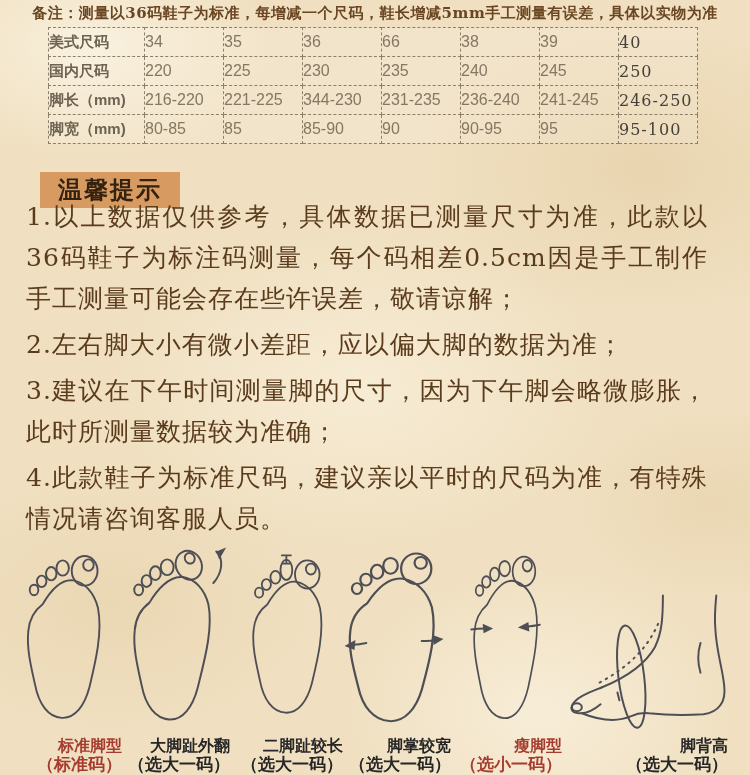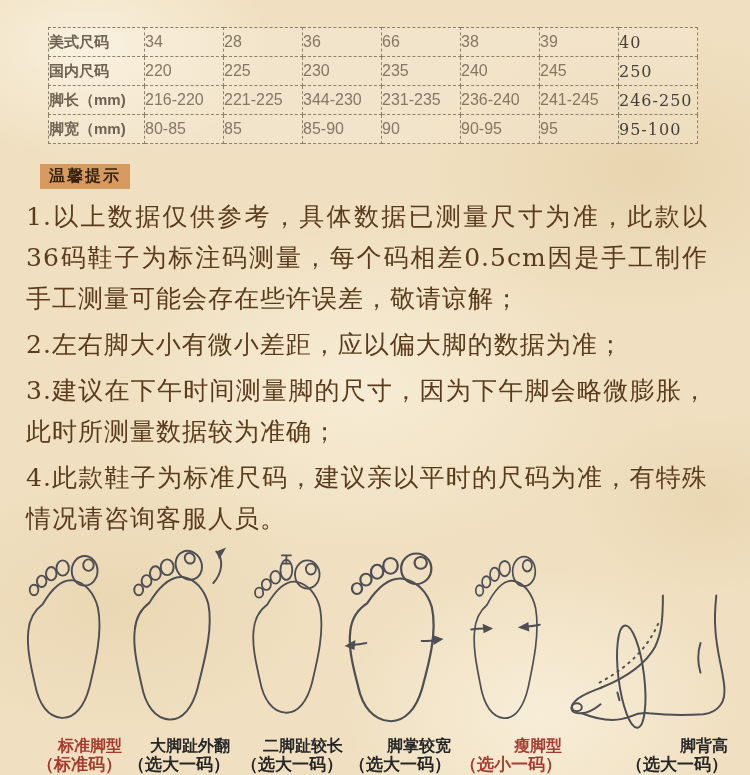--- a/index.html
+++ b/index.html
@@ -29,24 +29,24 @@
     border:1px dashed #8d8069;height:28px;text-align:left;
     font-size:16px;color:#857763;padding:0;white-space:nowrap;
   }
   table.size-table td.row-label{
     font-size:15px;font-weight:bold;color:#6e6252;
   }
   table.size-table td:last-child{
     font-family:"DejaVu Serif", serif;color:#45413a;letter-spacing:1px;font-size:16px;
   }
   .tips-badge{
-    position:absolute;left:40px;top:164px;
+    position:absolute;left:40px;top:172px;
     background:#d79a61;color:#34220f;
-    font-size:16px;font-weight:bold;letter-spacing:2px;
-    padding:2px 9px;
+    font-size:24px;font-weight:bold;letter-spacing:2px;
+    padding:2px 18px;
   }
   .tips{
     position:absolute;left:26px;top:196px;width:698px;
     font-family:"DejaVu Serif", serif;
     font-size:25px;line-height:41px;color:#5a3b1c;
     letter-spacing:1px;text-align:justify;
   }
   .tips p{margin:0 16px 5px 0;}
   .feet svg{position:absolute;overflow:visible;}
   .feet path,.feet ellipse,.feet line{
@@ -57,37 +57,38 @@
   .foot-label{position:absolute;top:736px;text-align:right;color:#262626;}
   .foot-label .fname{font-size:16px;font-weight:bold;line-height:19px;}
   .foot-label .fadvice{font-size:17px;font-weight:bold;line-height:20px;}
   .foot-label.red{color:#a63c2f;}
 </style>
 </head>
 <body>
 
 <div class="page">
 
+  <div class="note">备注：测量以36码鞋子为标准，每增减一个尺码，鞋长增减5mm手工测量有误差，具体以实物为准</div>
 
   <table class="size-table">
     <colgroup>
       <col style="width:96px">
         <col>
         <col>
         <col>
         <col>
         <col>
         <col>
         <col>
     </colgroup>
     <tbody>
       <tr>
         <td class="row-label">美式尺码</td>
         <td>34</td>
-        <td>28</td>
+        <td>35</td>
         <td>36</td>
         <td>66</td>
         <td>38</td>
         <td>39</td>
         <td>40</td>
       </tr>
       <tr>
         <td class="row-label">国内尺码</td>
         <td>220</td>
         <td>225</td>

